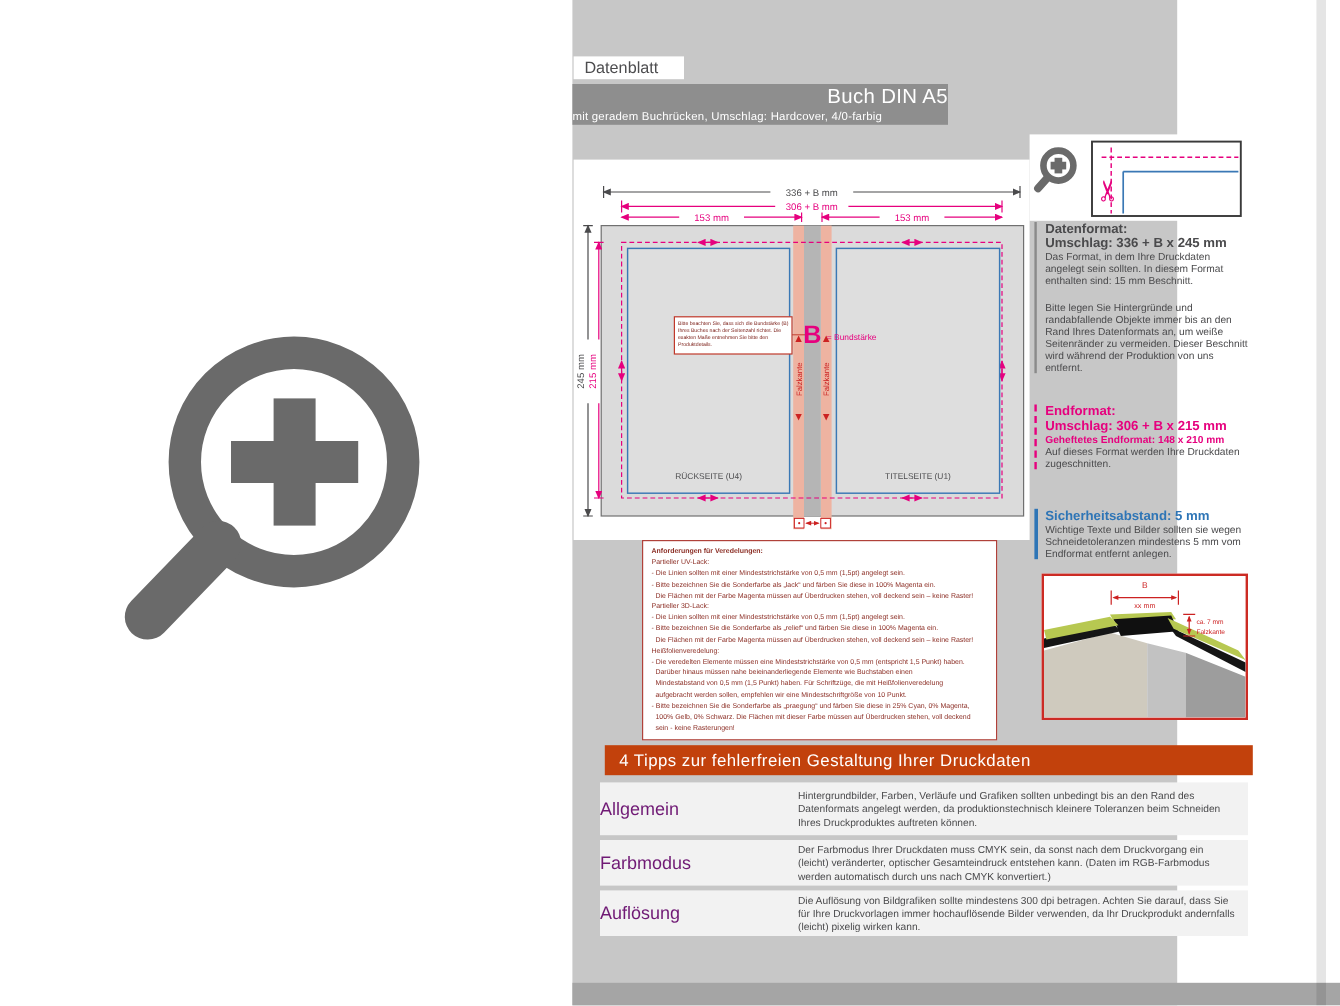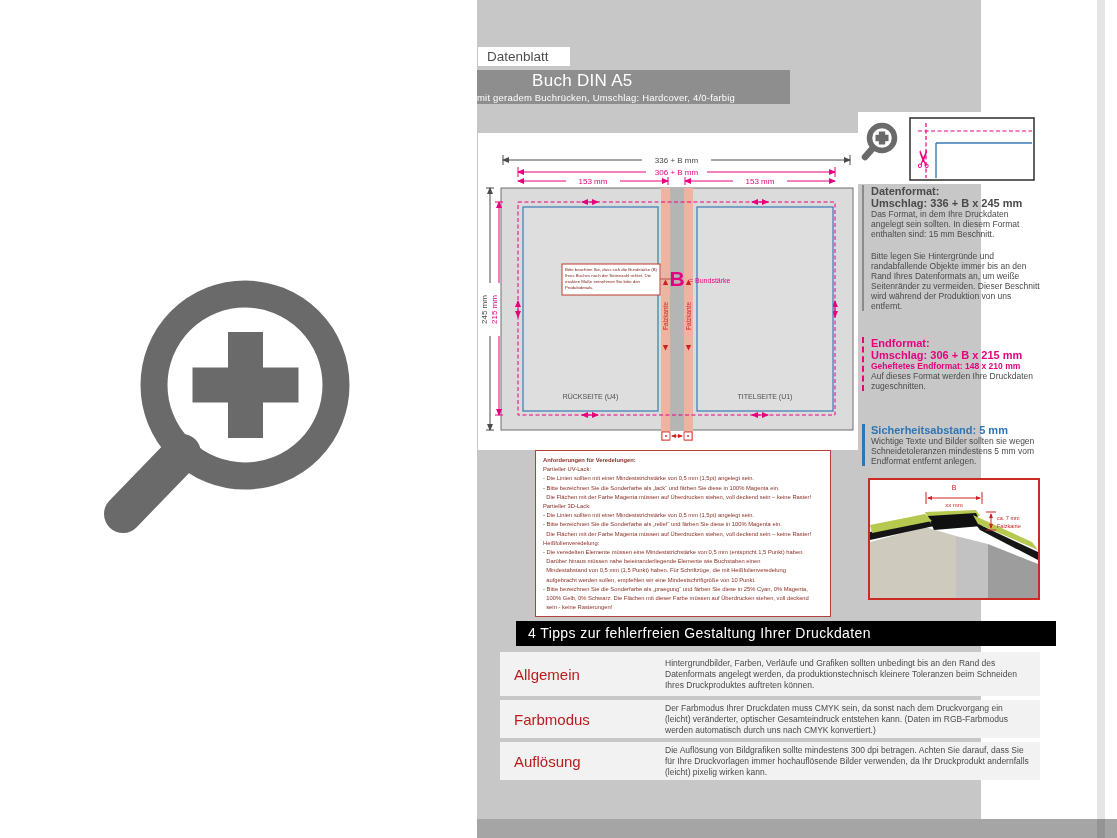--- a/index.html
+++ b/index.html
@@ -11,21 +11,21 @@
   .big-zoom { left:85px; top:240px; width:330px; height:330px; }
 
   
   .panel { left:477px; top:0; width:504px; height:838px; background:#c7c7c7; }
   .right-shade { left:620px; top:0; width:8px; height:838px; background:rgba(0,0,0,0.10); }
   .bottom-bar { left:0; top:819px; width:640px; height:19px; background:#a5a5a5; }
 
   .tag { left:1px; top:47px; width:92px; height:19px; background:#ffffff; color:#4d4d4f;
          font-size:13.5px; line-height:19px; padding-left:9px; }
   .titlebar { left:0; top:70px; width:313px; height:34px; background:#8e8e8e; color:#fff; }
-  .titlebar .t1 { font-size:17px; text-align:left; padding-left:55px; padding-top:1px; letter-spacing:0.3px; }
+  .titlebar .t1 { font-size:17px; text-align:right; padding-left:55px; padding-top:1px; letter-spacing:0.3px; }
   .titlebar .t2 { font-size:9.5px; margin-top:1px; letter-spacing:0.2px; }
 
   .diagram { left:1px; top:133px; width:380px; height:317px; background:#fff; }
   svg text { font-family:"Liberation Sans", sans-serif; }
 
   
   .reqbox { left:58px; top:450px; width:296px; height:167px; background:#fff;
             border:1px solid #b0413a; padding:5px 4px 0 7px; }
   .reqbox div { font-size:5.8px; line-height:9.2px; color:#8c2f26; white-space:pre; }
   .reqbox .rq-title { font-weight:bold; }
@@ -42,26 +42,26 @@
   .sec-end h3, .sec-end .fmt { color:#e6007e; }
   .sec-end .sub { color:#e6007e; font-size:8.5px; font-weight:bold; }
   .sec-sich { top:424px; border-left:3px solid #2e75b6; padding-left:6px; }
   .sec-sich h3 { color:#2e75b6; }
   .fmt { font-size:11px; font-weight:bold; }
 
   
   .box3d { left:391px; top:478px; width:172px; height:122px; background:#fff; border:2px solid #cc2b24; }
 
   
-  .tipshead { left:39px; top:621px; width:540px; height:25px; background:#000000; color:#fff;
+  .tipshead { left:27px; top:621px; width:540px; height:25px; background:#c2410c; color:#fff;
               font-size:14px; line-height:25px; padding-left:12px; letter-spacing:0.4px; }
   .tip-row { left:23px; width:540px; background:#f2f2f2; display:flex; align-items:center; }
   .tr0 { top:652px; height:44px; } .tr1 { top:700px; height:38px; }
   .tr2 { top:742px; height:38px; } .tr3 { top:784px; height:30px; }
-  .tip-label { width:165px; padding-left:14px; font-size:15px; color:#b91c1c; flex:none; }
+  .tip-label { width:165px; font-size:15px; color:#701a75; flex:none; }
   .tip-text { flex:1; font-size:8.5px; line-height:11px; color:#4a4a4c; padding-right:10px; }
 </style>
 </head>
 <body>
 
 <div class="page">
 
   <svg class="abs big-zoom" viewBox="0 0 330 330">
     <circle cx="160" cy="145" r="91" fill="none" stroke="#6a6a6a" stroke-width="27"></circle>
     <rect x="143" y="92" width="35" height="106" fill="#6a6a6a"></rect>

